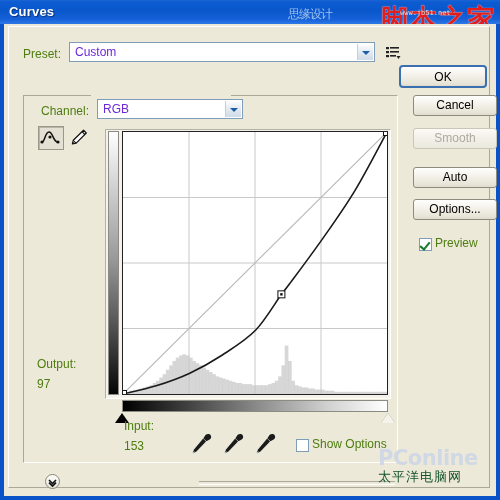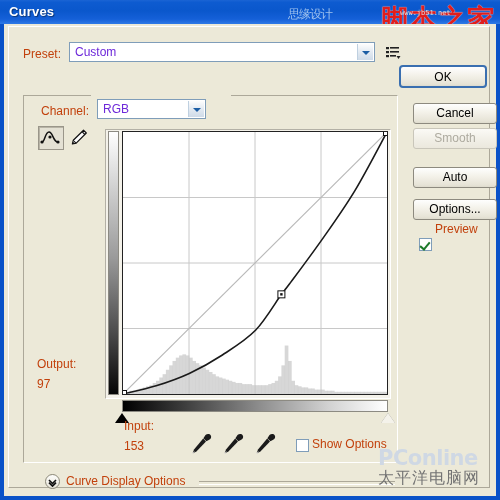--- a/index.html
+++ b/index.html
@@ -111,21 +111,21 @@
     border: 1px solid #ffffff;
     border-right-color: #aca899;
     border-bottom-color: #aca899;
     box-sizing: border-box;
   }
 
   
   .lbl {
     position: absolute;
     font-size: 12px;
-    color: #c2410c;
+    color: #4d7c0f;
     white-space: nowrap;
   }
 
   
   .preset-label { left: 14px; top: 20px; }
 
   .combo {
     position: absolute;
     background: #ffffff;
     border: 1px solid #7f9db9;
@@ -176,21 +176,21 @@
     height: 20px;
     background: #ece9d8;
   }
 
   
   .channel-label { left: 32px; top: 77px; }
 
   #channel-combo {
     left: 88px;
     top: 72px;
-    width: 109px;
+    width: 146px;
     height: 20px;
   }
 
   
   .groupbox {
     position: absolute;
     left: 14px;
     top: 68px;
     width: 375px;
     height: 368px;
@@ -343,21 +343,21 @@
     width: 4px;
     height: 8px;
     border: solid #1d7a2a;
     border-width: 0 2px 2px 0;
     transform: rotate(40deg);
   }
   #showclip-box { left: 287px; top: 412px; }
   .showclip-label { left: 303px; top: 410px; }
 
   #preview-box { left: 410px; top: 211px; }
-  .preview-label { left: 426px; top: 195px; text-align: center; }
+  .preview-label { left: 426px; top: 209px; text-align: center; }
 
   
   .btn {
     position: absolute;
     left: 404px;
     width: 84px;
     height: 21px;
     box-sizing: border-box;
     background: linear-gradient(to bottom, #fefefe 0%, #f4f2ea 42%, #e6e3d6 90%, #dedbcd 100%);
     border: 1px solid #8d8a7f;
@@ -376,21 +376,21 @@
     border: 2px solid #3a6fb0;
     border-radius: 4px;
   }
   .btn.disabled {
     color: #adaa9f;
     background: linear-gradient(to bottom, #fbfaf6 0%, #f2f0e8 50%, #ebe8dd 100%);
     border-color: #c9c6ba;
     text-align: center;
   }
   #btn-ok      { top: 38px; }
-  #btn-cancel  { top: 68px; margin-top: 8px; }
+  #btn-cancel  { top: 68px; }
   #btn-smooth  { top: 101px; }
   #btn-auto    { top: 140px; }
   #btn-options { top: 172px; }
 
   
   .expander {
     position: absolute;
     left: 36px;
     top: 447px;
     width: 15px;
@@ -426,22 +426,22 @@
     font-size: 21px;
     font-weight: bold;
     color: #cfd8e4;
     font-family: "DejaVu Sans", sans-serif;
     letter-spacing: -0.5px;
     white-space: nowrap;
   }
   .wm-pc-sub {
     position: absolute;
     left: 0; top: 22px;
-    font-size: 16px;
-    color: #737373;
+    font-size: 13px;
+    color: #14532d;
     font-family: Liberation Mono, monospace;
     letter-spacing: 1px;
     white-space: nowrap;
   }
 </style>
 </head>
 <body>
 
 <div id="dialog">
   <div class="win-frame"></div>
@@ -664,21 +664,20 @@
       <div class="btn disabled" id="btn-smooth">Smooth</div>
       <div class="btn" id="btn-auto">Auto</div>
       <div class="btn" id="btn-options">Options...</div>
 
       <div class="expander">
         <svg width="13" height="13" viewBox="0 0 13 13">
           <path d="M3 4 L6.5 7.5 L10 4" fill="none" stroke="#111" stroke-width="1.6"></path>
           <path d="M3 6.6 L6.5 10.1 L10 6.6" fill="none" stroke="#111" stroke-width="1.6"></path>
         </svg>
       </div>
-      <div class="lbl cdo-label">Curve Display Options</div>
       <div class="cdo-rule"></div>
 
     </div>
   </div>
 
   <div class="wm-pc">
     <span class="wm-pc-main">PConline</span>
     <span class="wm-pc-sub">太平洋电脑网</span>
   </div>
 </div>

